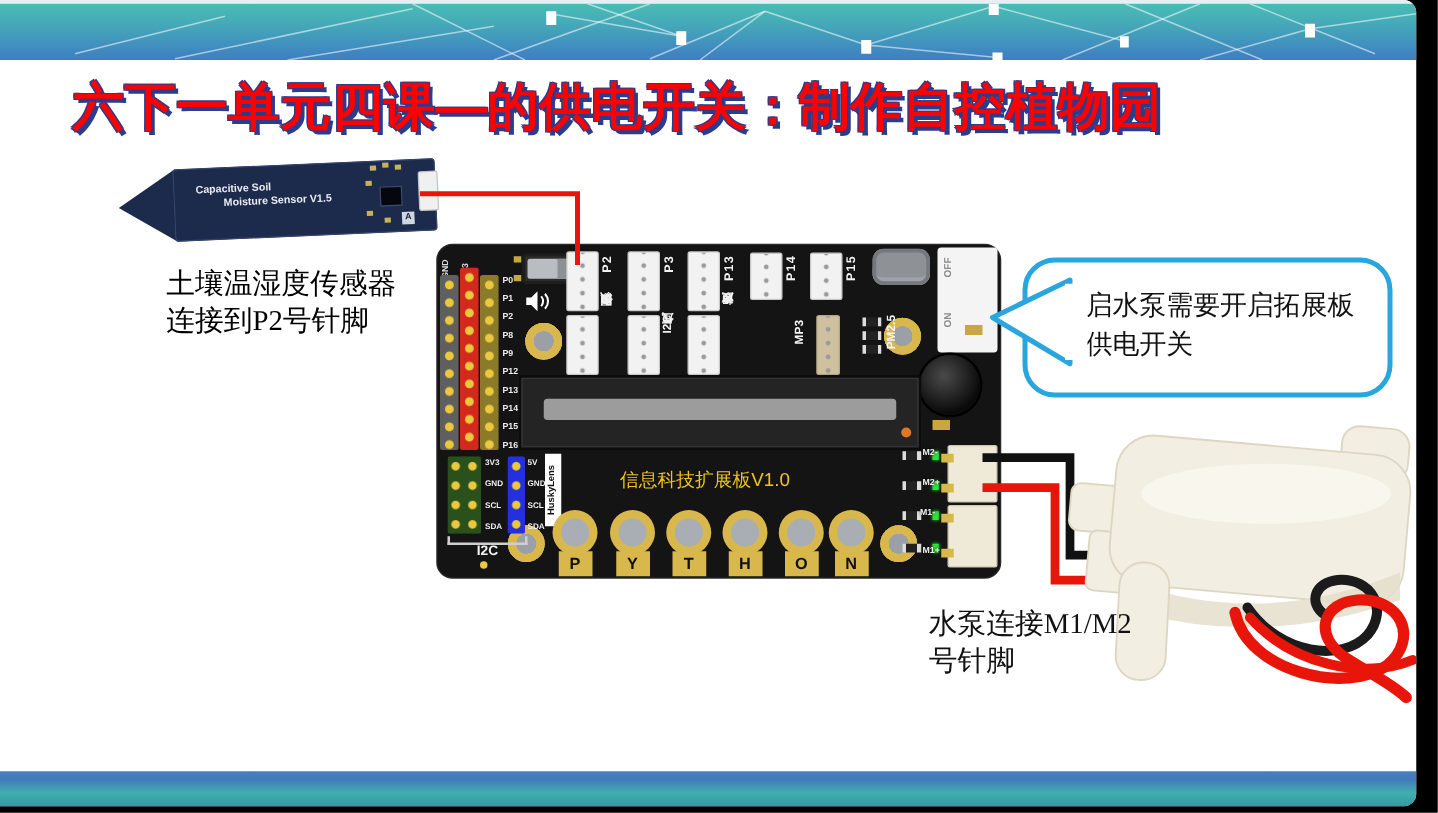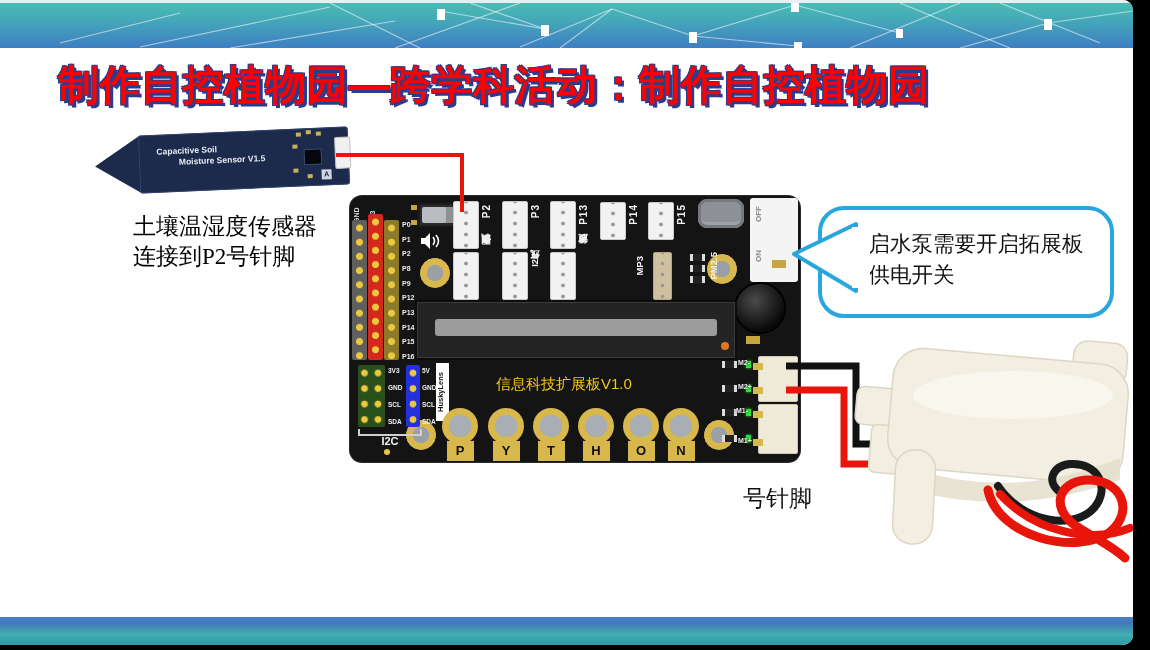--- a/index.html
+++ b/index.html
@@ -139,21 +139,21 @@
           <rect x="541" y="22" width="8" height="11"></rect>
         <rect x="689" y="29" width="8" height="11"></rect>
           <rect x="791" y="0" width="8" height="9"></rect>
         <rect x="794" y="39" width="8" height="6"></rect>
           <rect x="1044" y="16" width="8" height="11"></rect>
         <rect x="896" y="26" width="7" height="9"></rect>
       </g>
     </svg>
   </div>
 
-  <div class="title">制作自控植物园—跨学科活动：制作自控植物园</div>
+  <div class="title">六下一单元四课—的供电开关：制作自控植物园</div>
 
   <div class="sensor">
     <div class="sensor-tip"></div>
     <div class="sensor-body"></div>
     <div class="sensor-print">
       <div>Capacitive Soil</div>
       <div class="l2">Moisture Sensor V1.5</div>
     </div>
     <div class="sensor-parts">
       <div class="gold-dot" style="left:6px;top:2px"></div>
@@ -329,20 +329,21 @@
       <rect x="42" y="16" width="236" height="120" rx="30" transform="rotate(5 160 76)"></rect>
       <ellipse cx="165" cy="55" rx="100" ry="24" fill="#faf8f0" stroke="none" opacity="0.75"></ellipse>
       <path d="M62,128 Q165,162 272,118 L272,140 Q165,178 62,150 Z" fill="#e4decb" stroke="none" opacity="0.85"></path>
     </g>
     <path d="M150,146 C176,184 226,190 246,168 C263,148 250,122 222,124 C204,126 198,142 212,152" stroke="#1b1b1b" stroke-width="8" fill="none" stroke-linecap="round"></path>
     <path d="M140,150 C150,198 230,216 262,192 C288,170 272,138 238,140 C210,142 202,168 228,186 C248,199 264,206 277,218" stroke="#e8150a" stroke-width="9" fill="none" stroke-linecap="round"></path>
     <path d="M152,154 C186,192 244,204 282,188" stroke="#e8150a" stroke-width="8" fill="none" stroke-linecap="round"></path>
     <rect x="46" y="110" width="40" height="94" rx="19" fill="#f2eee2" stroke="#ddd6c2" stroke-width="1.5" transform="rotate(3 66 157)"></rect>
   </svg>
   <div class="pump-caption">
+    <div>水泵连接M1/M2</div>
     <div>号针脚</div>
   </div>
 
   <div class="bubble">
     <div class="bubble-text">
       <div>开启水泵需要开启拓展板</div>
       <div>的供电开关</div>
     </div>
   </div>
   <svg class="tail" width="92" height="120">

